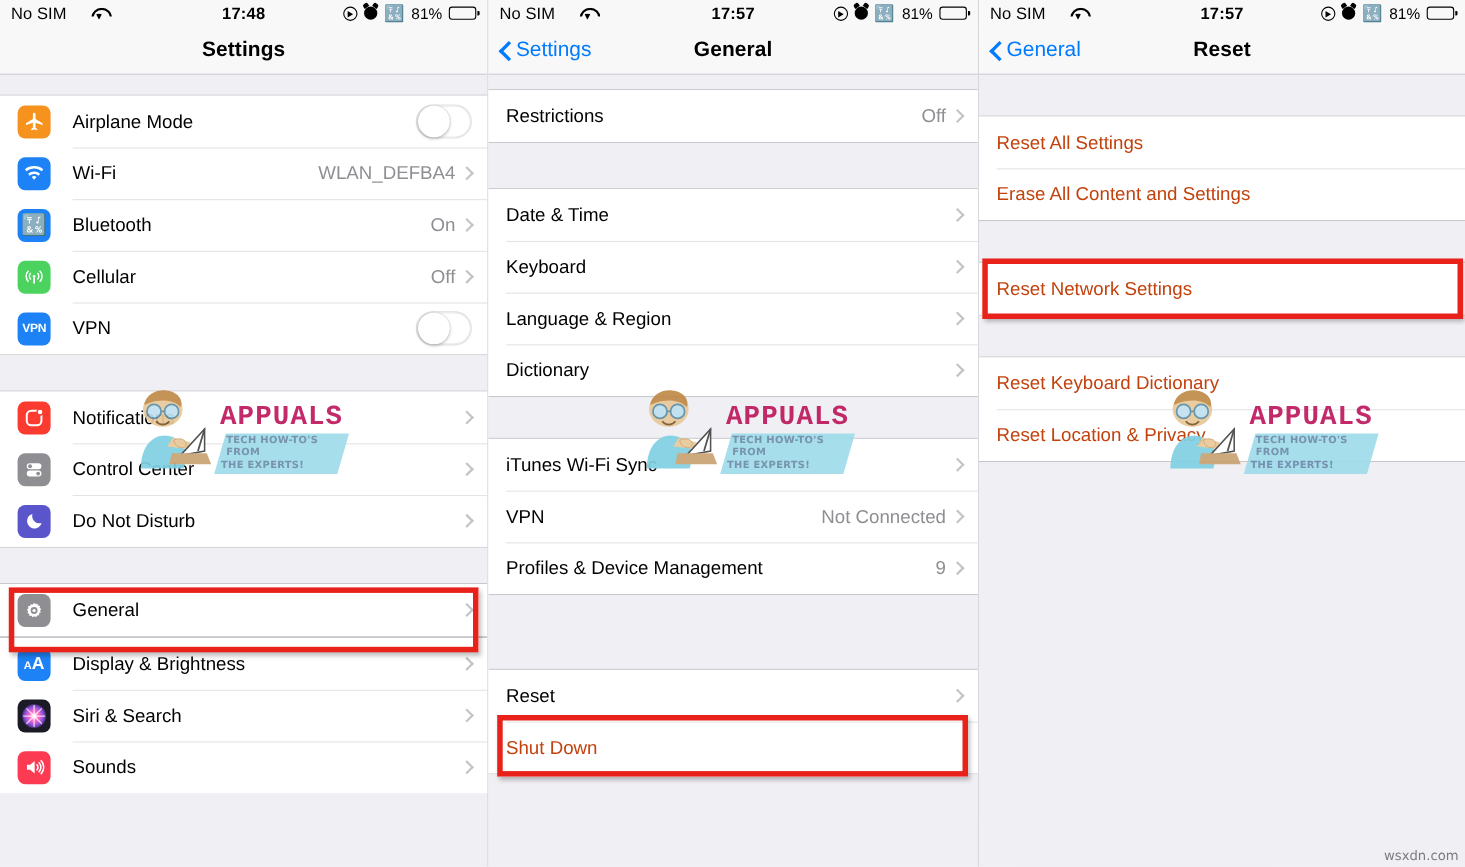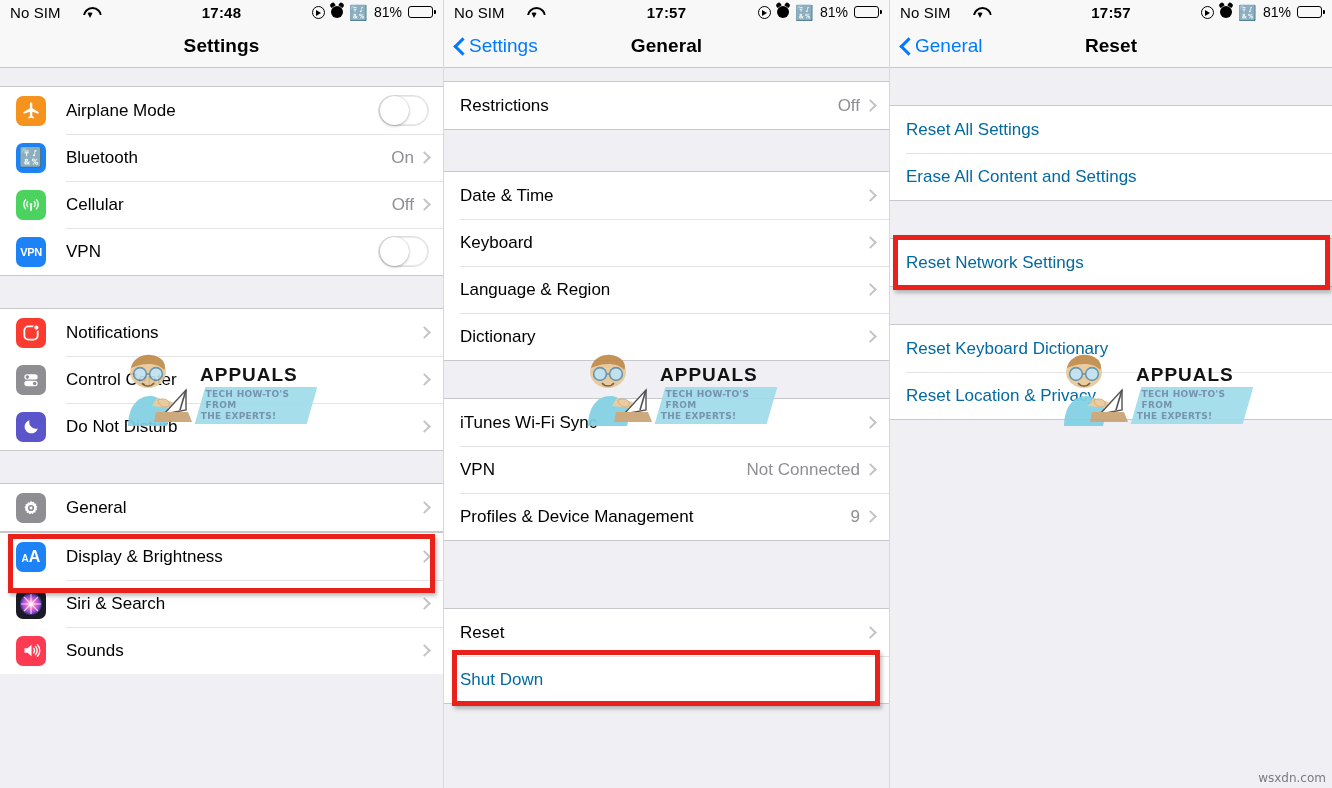--- a/index.html
+++ b/index.html
@@ -110,21 +110,21 @@
     display: flex; align-items: center;
     height: 47px; padding-left: 16px; padding-right: 14px;
     background: #fff; position: relative; cursor: pointer;
   }
   .row + .row::before {
     content: ""; position: absolute; left: 16px; right: 0; top: 0;
     height: 1px; background: #e4e4e6;
   }
   .row.with-icon + .row.with-icon::before { left: 66px; }
   .row-label { font-size: 17px; color: #000; flex: 0 0 auto; }
-  .row-label.blue { color: #0369a1; }
+  .row-label.blue { color: #c2410c; }
   .row-value { margin-left: auto; font-size: 17px; color: #8e8e93; padding-right: 6px; }
   .chev {
     width: 9px; height: 9px; flex: 0 0 auto;
     border-top: 2px solid #c4c4c6; border-right: 2px solid #c4c4c6;
     transform: rotate(45deg); margin-left: 6px;
   }
   .row-value + .chev { margin-left: 0; }
   .spacer { margin-left: auto; }
 
   
@@ -155,22 +155,22 @@
   }
 
   
   .wm {
     position: absolute; pointer-events: none; z-index: 4;
     display: flex; align-items: flex-start; opacity: .92;
   }
   .wm .guy { width: 92px; height: 78px; }
   .wm-text { margin-left: -4px; margin-top: 14px; }
   .wm-appuals {
-    font-family: Liberation Sans, sans-serif; font-weight: bold;
-    font-size: 19px; letter-spacing: 1px; color: #000000;
+    font-family: Liberation Mono, monospace; font-weight: bold;
+    font-size: 25px; letter-spacing: 1px; color: #be185d;
   }
   .wm-sub {
     background: #9fdcea; color: #6c8aa8; font-size: 9px; line-height: 11px;
     font-family: "DejaVu Sans", sans-serif; font-weight: bold;
     padding: 2px 8px 2px 4px; margin-top: 1px; letter-spacing: .3px;
     transform: skewX(-16deg);
     width: 112px;
   }
   .wm-sub span { display: block; transform: skewX(16deg); }
   .site-wm {
@@ -211,20 +211,32 @@
         <div class="row with-icon">
           <span class="icn" style="background:#f6931e">
             <svg width="19" height="19" viewBox="0 0 24 24" fill="#fff">
                 <path d="M21 16v-2l-8-5V3.5A1.5 1.5 0 0 0 11.5 2 1.5 1.5 0 0 0 10 3.5V9l-8 5v2l8-2.5V19l-2 1.5V22l3.5-1 3.5 1v-1.5L13 19v-5.5z"></path>
               </svg>
           </span>
           <span class="row-label">Airplane Mode</span>
           <span class="toggle">
               <span class="knob"></span>
             </span>
+        </div>
+        <div class="row with-icon">
+          <span class="icn" style="background:#1d82f5">
+            <svg width="20" height="16" viewBox="0 0 24 18" fill="#fff">
+                <path d="M12 15.6l2.6-3.2a4 4 0 0 0-5.2 0z"></path>
+                <path d="M12 9.2c1.9 0 3.6.7 4.9 1.8l1.6-2A10 10 0 0 0 12 6.6a10 10 0 0 0-6.5 2.4l1.6 2a7.5 7.5 0 0 1 4.9-1.8z"></path>
+                <path d="M12 3.2c3.2 0 6.1 1.2 8.3 3.1L22 3.9A15 15 0 0 0 12 .4 15 15 0 0 0 2 3.9l1.7 2.4A12.4 12.4 0 0 1 12 3.2z"></path>
+              </svg>
+          </span>
+          <span class="row-label">Wi-Fi</span>
+          <span class="row-value">WLAN_DEFBA4</span>
+          <span class="chev"></span>
         </div>
         <div class="row with-icon">
           <span class="icn" style="background:#1d82f5;font-size:19px">🔣</span>
           <span class="row-label">Bluetooth</span>
           <span class="row-value">On</span>
           <span class="chev"></span>
         </div>
         <div class="row with-icon">
           <span class="icn" style="background:#4cd35f">
             <svg width="20" height="20" viewBox="0 0 24 24" fill="none" stroke="#fff" stroke-width="1.7">

